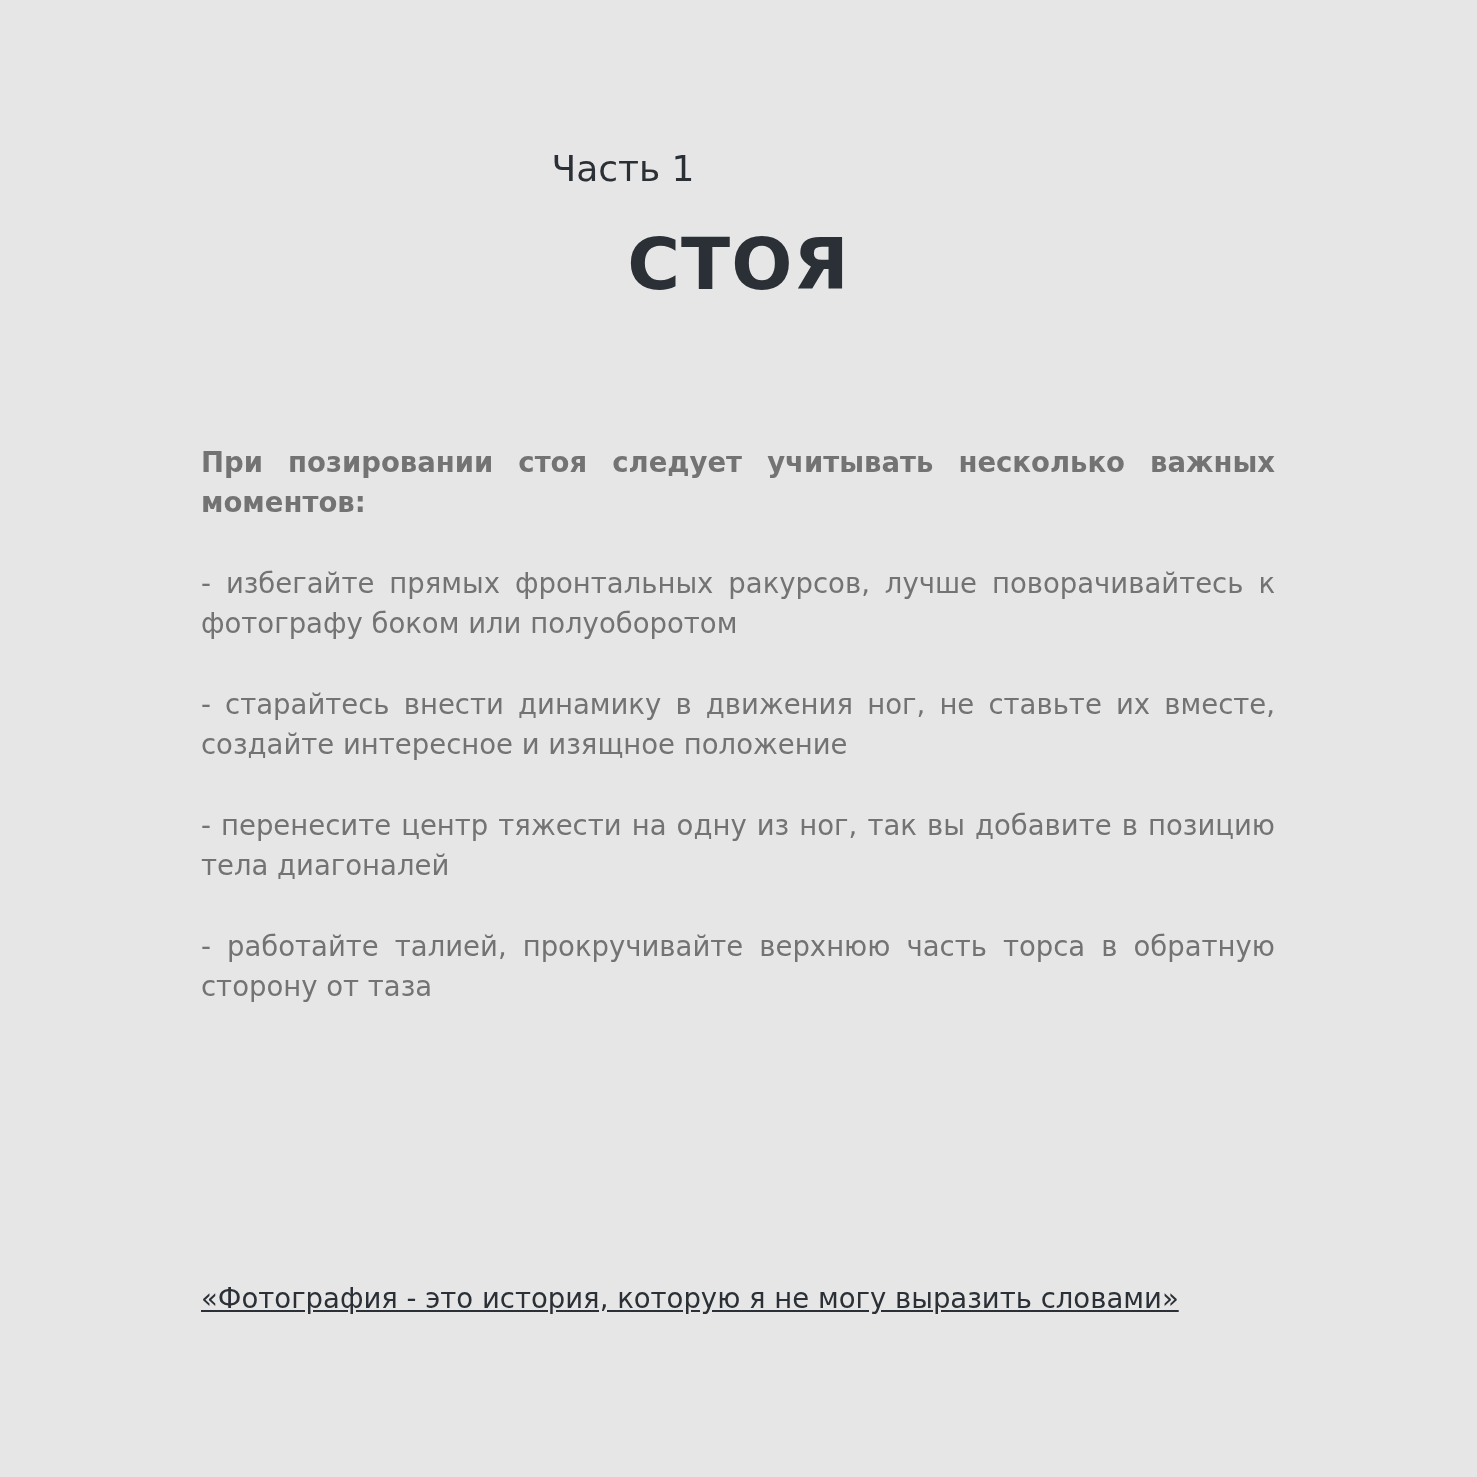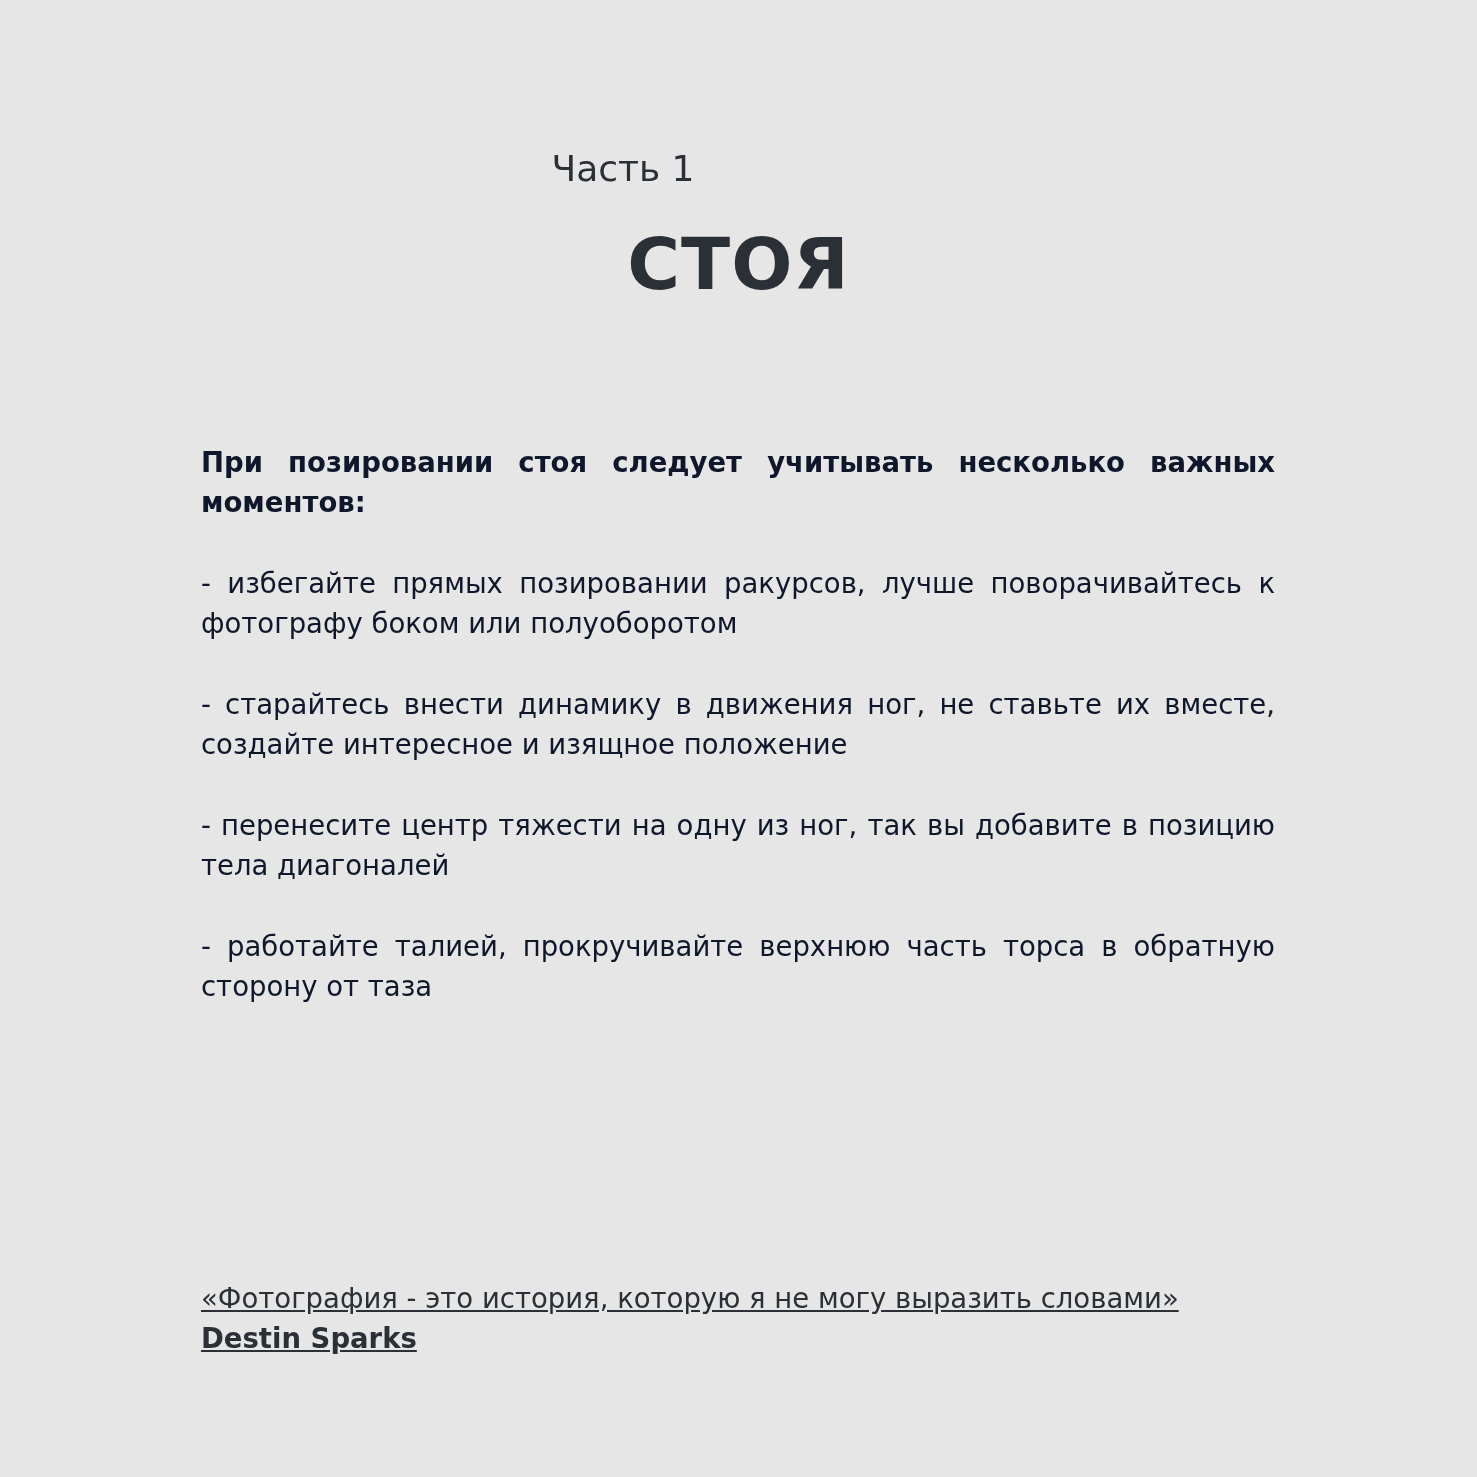--- a/index.html
+++ b/index.html
@@ -17,40 +17,39 @@
     color: #2b3036;
   }
   .title {
     position: absolute; top: 222px; left: 0; width: 1477px;
     text-align: center; font-size: 72px; font-weight: 700;
     letter-spacing: 1px; color: #2b3036;
   }
   .content {
     position: absolute; top: 442px; left: 201px; width: 1074px;
     font-size: 27.5px; line-height: 40.3px; text-align: justify;
-    color: #0f172a;
+    color: #737373;
   }
   .content p { margin: 0 0 40.3px 0; }
   .intro { font-weight: 700; }
   .quote {
     position: absolute; top: 1278px; left: 201px; width: 1074px;
     font-size: 27.5px; line-height: 40.3px; color: #2b3036; text-decoration: underline;
   }
   .author { font-weight: 700; display: block; }
 </style>
 </head>
 <body>
 
 <div class="part">Часть 1</div>
 <div class="title">СТОЯ</div>
 
 <div class="content">
   <p class="intro">При позировании стоя следует учитывать несколько важных моментов:</p>
-  <p>- избегайте прямых позировании ракурсов, лучше поворачивайтесь к фотографу боком или полуоборотом</p>
+  <p>- избегайте прямых фронтальных ракурсов, лучше поворачивайтесь к фотографу боком или полуоборотом</p>
   <p>- старайтесь внести динамику в движения ног, не ставьте их вместе, создайте интересное и изящное положение</p>
   <p>- перенесите центр тяжести на одну из ног, так вы добавите в позицию тела диагоналей</p>
   <p>- работайте талией, прокручивайте верхнюю часть торса в обратную сторону от таза</p>
 </div>
 
 <div class="quote">
   <span>«Фотография - это история, которую я не могу выразить словами»</span>
-  <span class="author">Destin Sparks</span>
 </div>
 
 </body></html>

